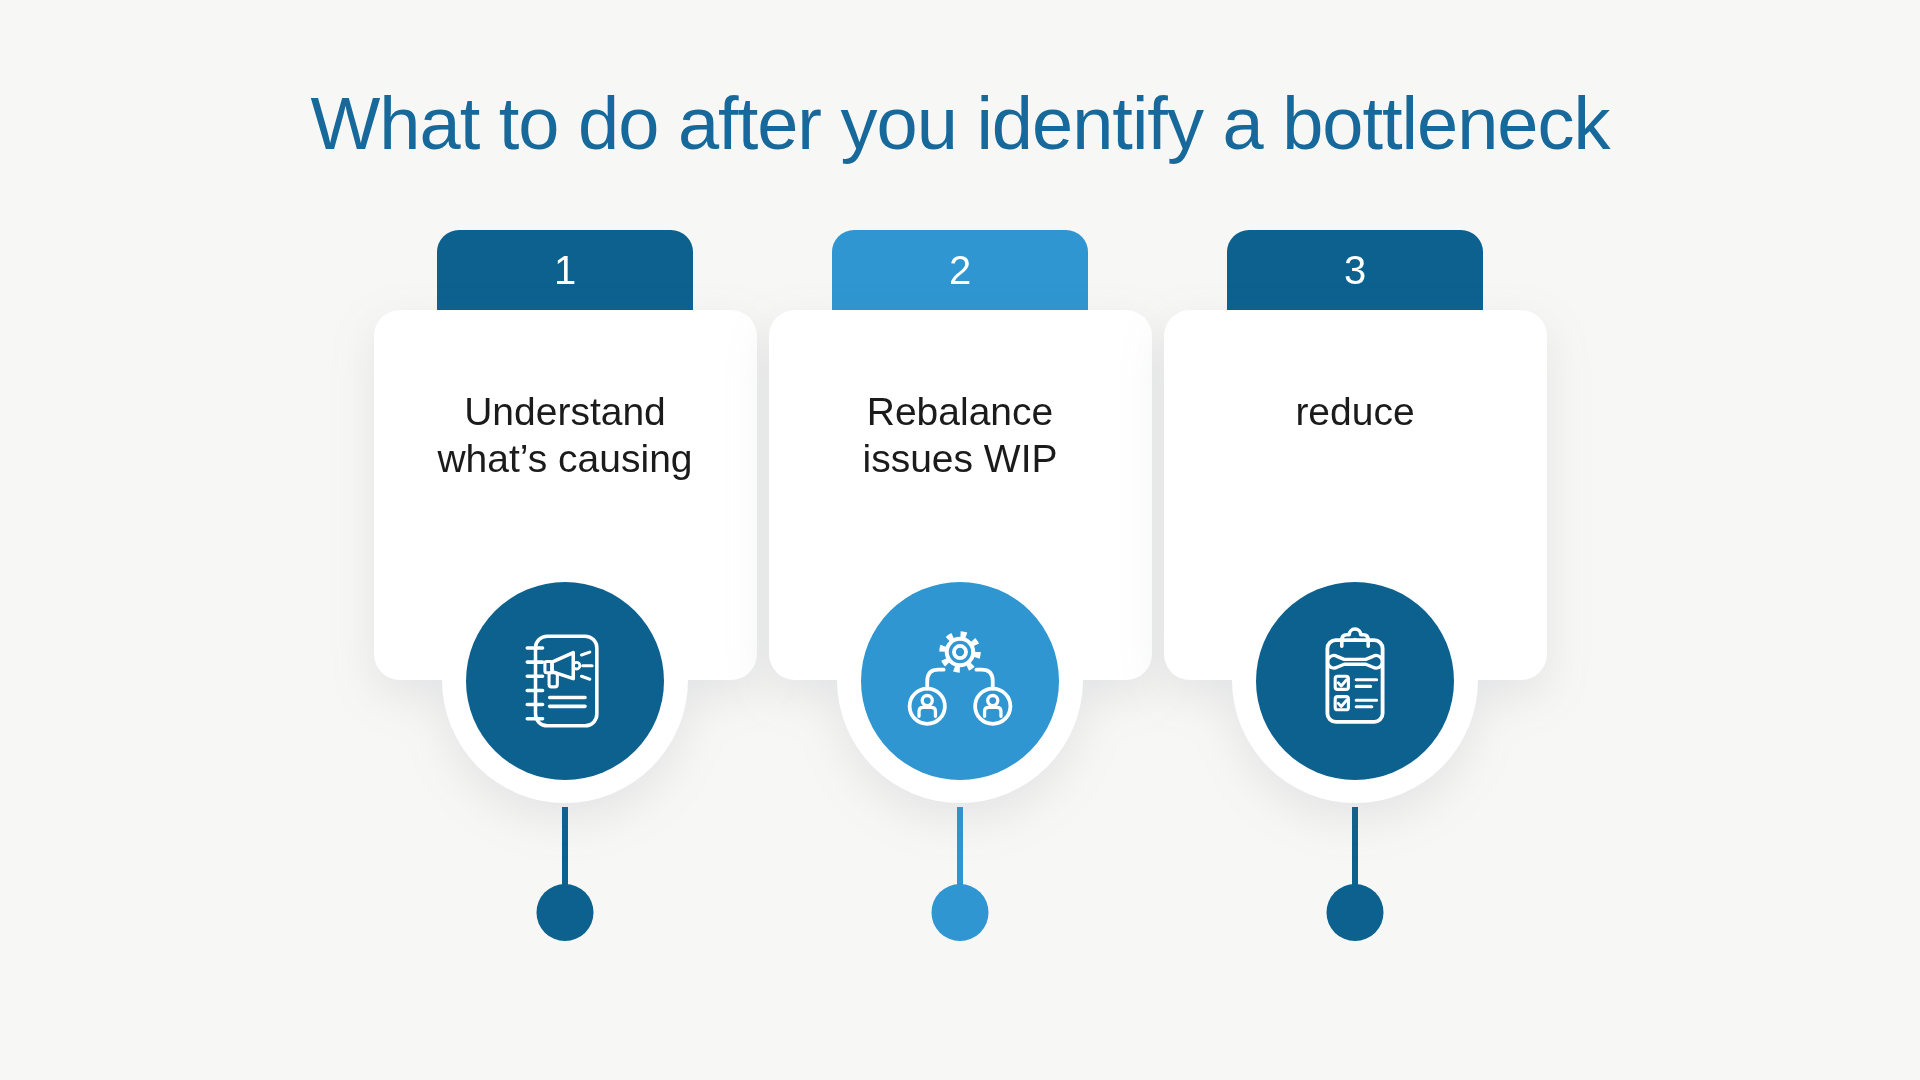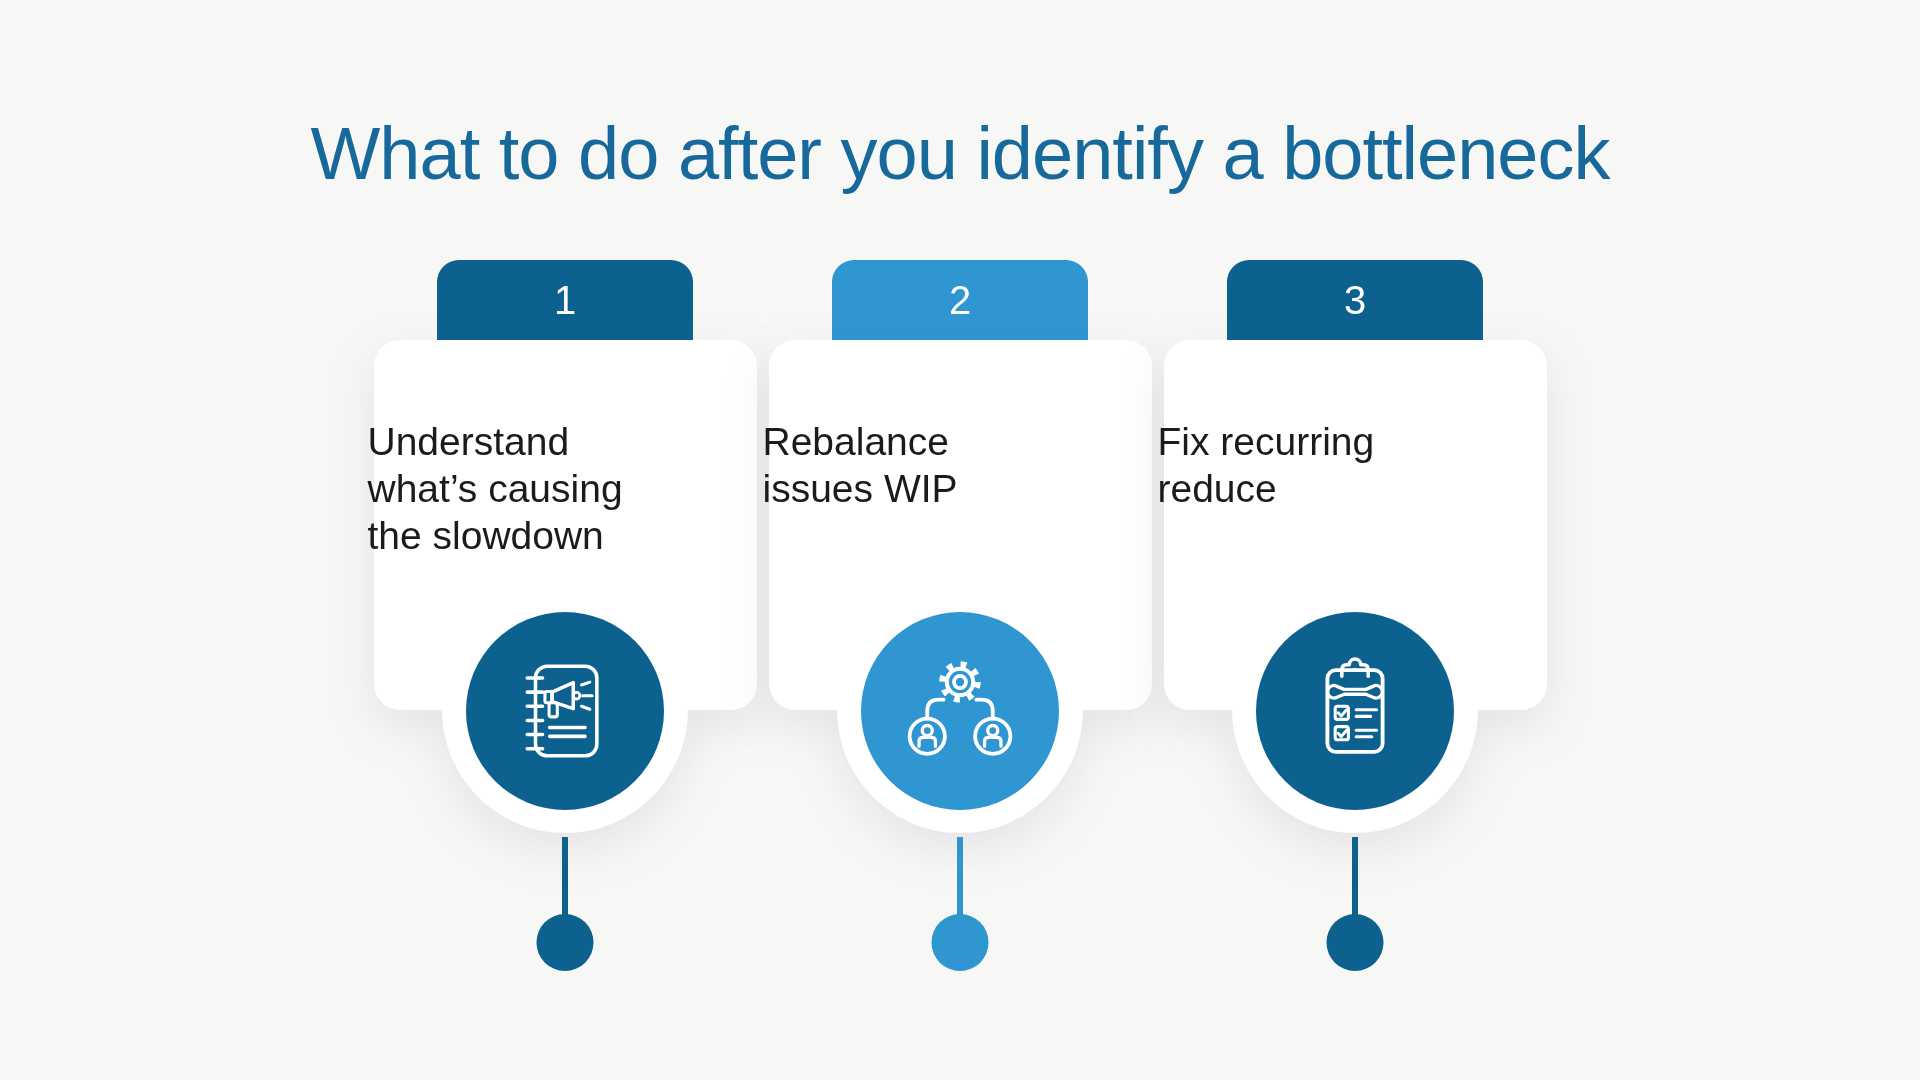--- a/index.html
+++ b/index.html
@@ -2,21 +2,21 @@
 <html><head>
 <meta charset="utf-8">
 <style>
   * { margin:0; padding:0; box-sizing:border-box; }
   html,body { width:1920px; height:1080px; overflow:hidden; }
   body {
     background:#f7f7f5;
     font-family:"Liberation Sans","DejaVu Sans",sans-serif;
   }
   .page-title {
-    margin-top:112px;
+    margin-top:82px;
     text-align:center;
     font-size:74px;
     font-weight:500;
     letter-spacing:-1px;
     line-height:84px;
     color:#16699a;
   }
   .cards-row {
     margin-top:64px;
     display:flex;
@@ -59,21 +59,21 @@
     position:absolute;
     top:247px; left:50%;
     transform:translateX(-50%);
     width:246px; height:246px;
     border-radius:50%;
     background:#ffffff;
   }
   .step-text {
     position:absolute;
     top:158px; left:0; right:0;
-    text-align:left;
+    text-align:center;
     font-size:39px;
     line-height:47px;
     font-weight:500;
     color:#1b1b1b;
     z-index:2;
   }
   .icon-circle {
     position:absolute;
     top:352px; left:50%;
     transform:translateX(-50%);
@@ -116,21 +116,20 @@
     </div>
     <div class="connector-line" style="background: rgb(12, 97, 143);"></div>
     <div class="connector-dot" style="background: rgb(12, 97, 143);"></div>
     <div class="card-shape">
       <div class="card-body"></div>
       <div class="icon-plate"></div>
     </div>
     <div class="step-text">
       <div>Understand</div>
       <div>what’s causing</div>
-      <div>the slowdown</div>
     </div>
     <div class="icon-circle" style="background: rgb(12, 97, 143);">
       <svg width="118" height="118" viewBox="0 0 100 100" stroke-width="3">
         <rect x="25" y="12" width="52" height="76" rx="10"></rect>
         <path d="M18,22 H31 M18,34 H31 M18,46 H31 M18,58 H31 M18,70 H31 M18,82 H31"></path>
         <path d="M39,34 L57,26 V48 L39,42 Z"></path>
         <rect x="33" y="33.5" width="6" height="9.5" rx="1.5" stroke-width="2.6"></rect>
         <rect x="36.5" y="43" width="7" height="12" rx="2" stroke-width="2.6"></rect>
         <circle cx="59.8" cy="37" r="2.8" stroke-width="2.4"></circle>
         <path d="M64,28 L71,25.5 M65,37 L73,37 M64,46 L71,48.5" stroke-width="2.6"></path>
@@ -174,21 +173,20 @@
     <div class="num-tab" style="background: rgb(12, 97, 143);">
       <span>3</span>
     </div>
     <div class="connector-line" style="background: rgb(12, 97, 143);"></div>
     <div class="connector-dot" style="background: rgb(12, 97, 143);"></div>
     <div class="card-shape">
       <div class="card-body"></div>
       <div class="icon-plate"></div>
     </div>
     <div class="step-text">
-      <div>Fix recurring</div>
       <div>reduce</div>
     </div>
     <div class="icon-circle" style="background: rgb(12, 97, 143);">
       <svg width="120" height="120" viewBox="0 0 100 100" stroke-width="3.2">
         <rect x="27" y="16" width="46" height="68" rx="7"></rect>
         <path d="M39,21 V16 Q39,11.5 43,11.5 L45.2,11.5 A4.8,4.8 0 0 1 54.8,11.5 L57,11.5 Q61,11.5 61,16 V21" stroke-width="3"></path>
         <circle cx="50" cy="15.5" r="1.6" fill="#ffffff" stroke="none"></circle>
         <path d="M35,29.5 A5.2,5.2 0 1 0 35,38.5 L41,36 H59 L65,38.5 A5.2,5.2 0 1 0 65,29.5 L59,32 H41 Z" stroke-width="2.8"></path>
         <rect x="33.5" y="46" width="11" height="11" rx="2" stroke-width="2.6"></rect>
         <path d="M36,51.5 l2.5,2.7 l4.5,-5.2" stroke-width="2.4"></path>

